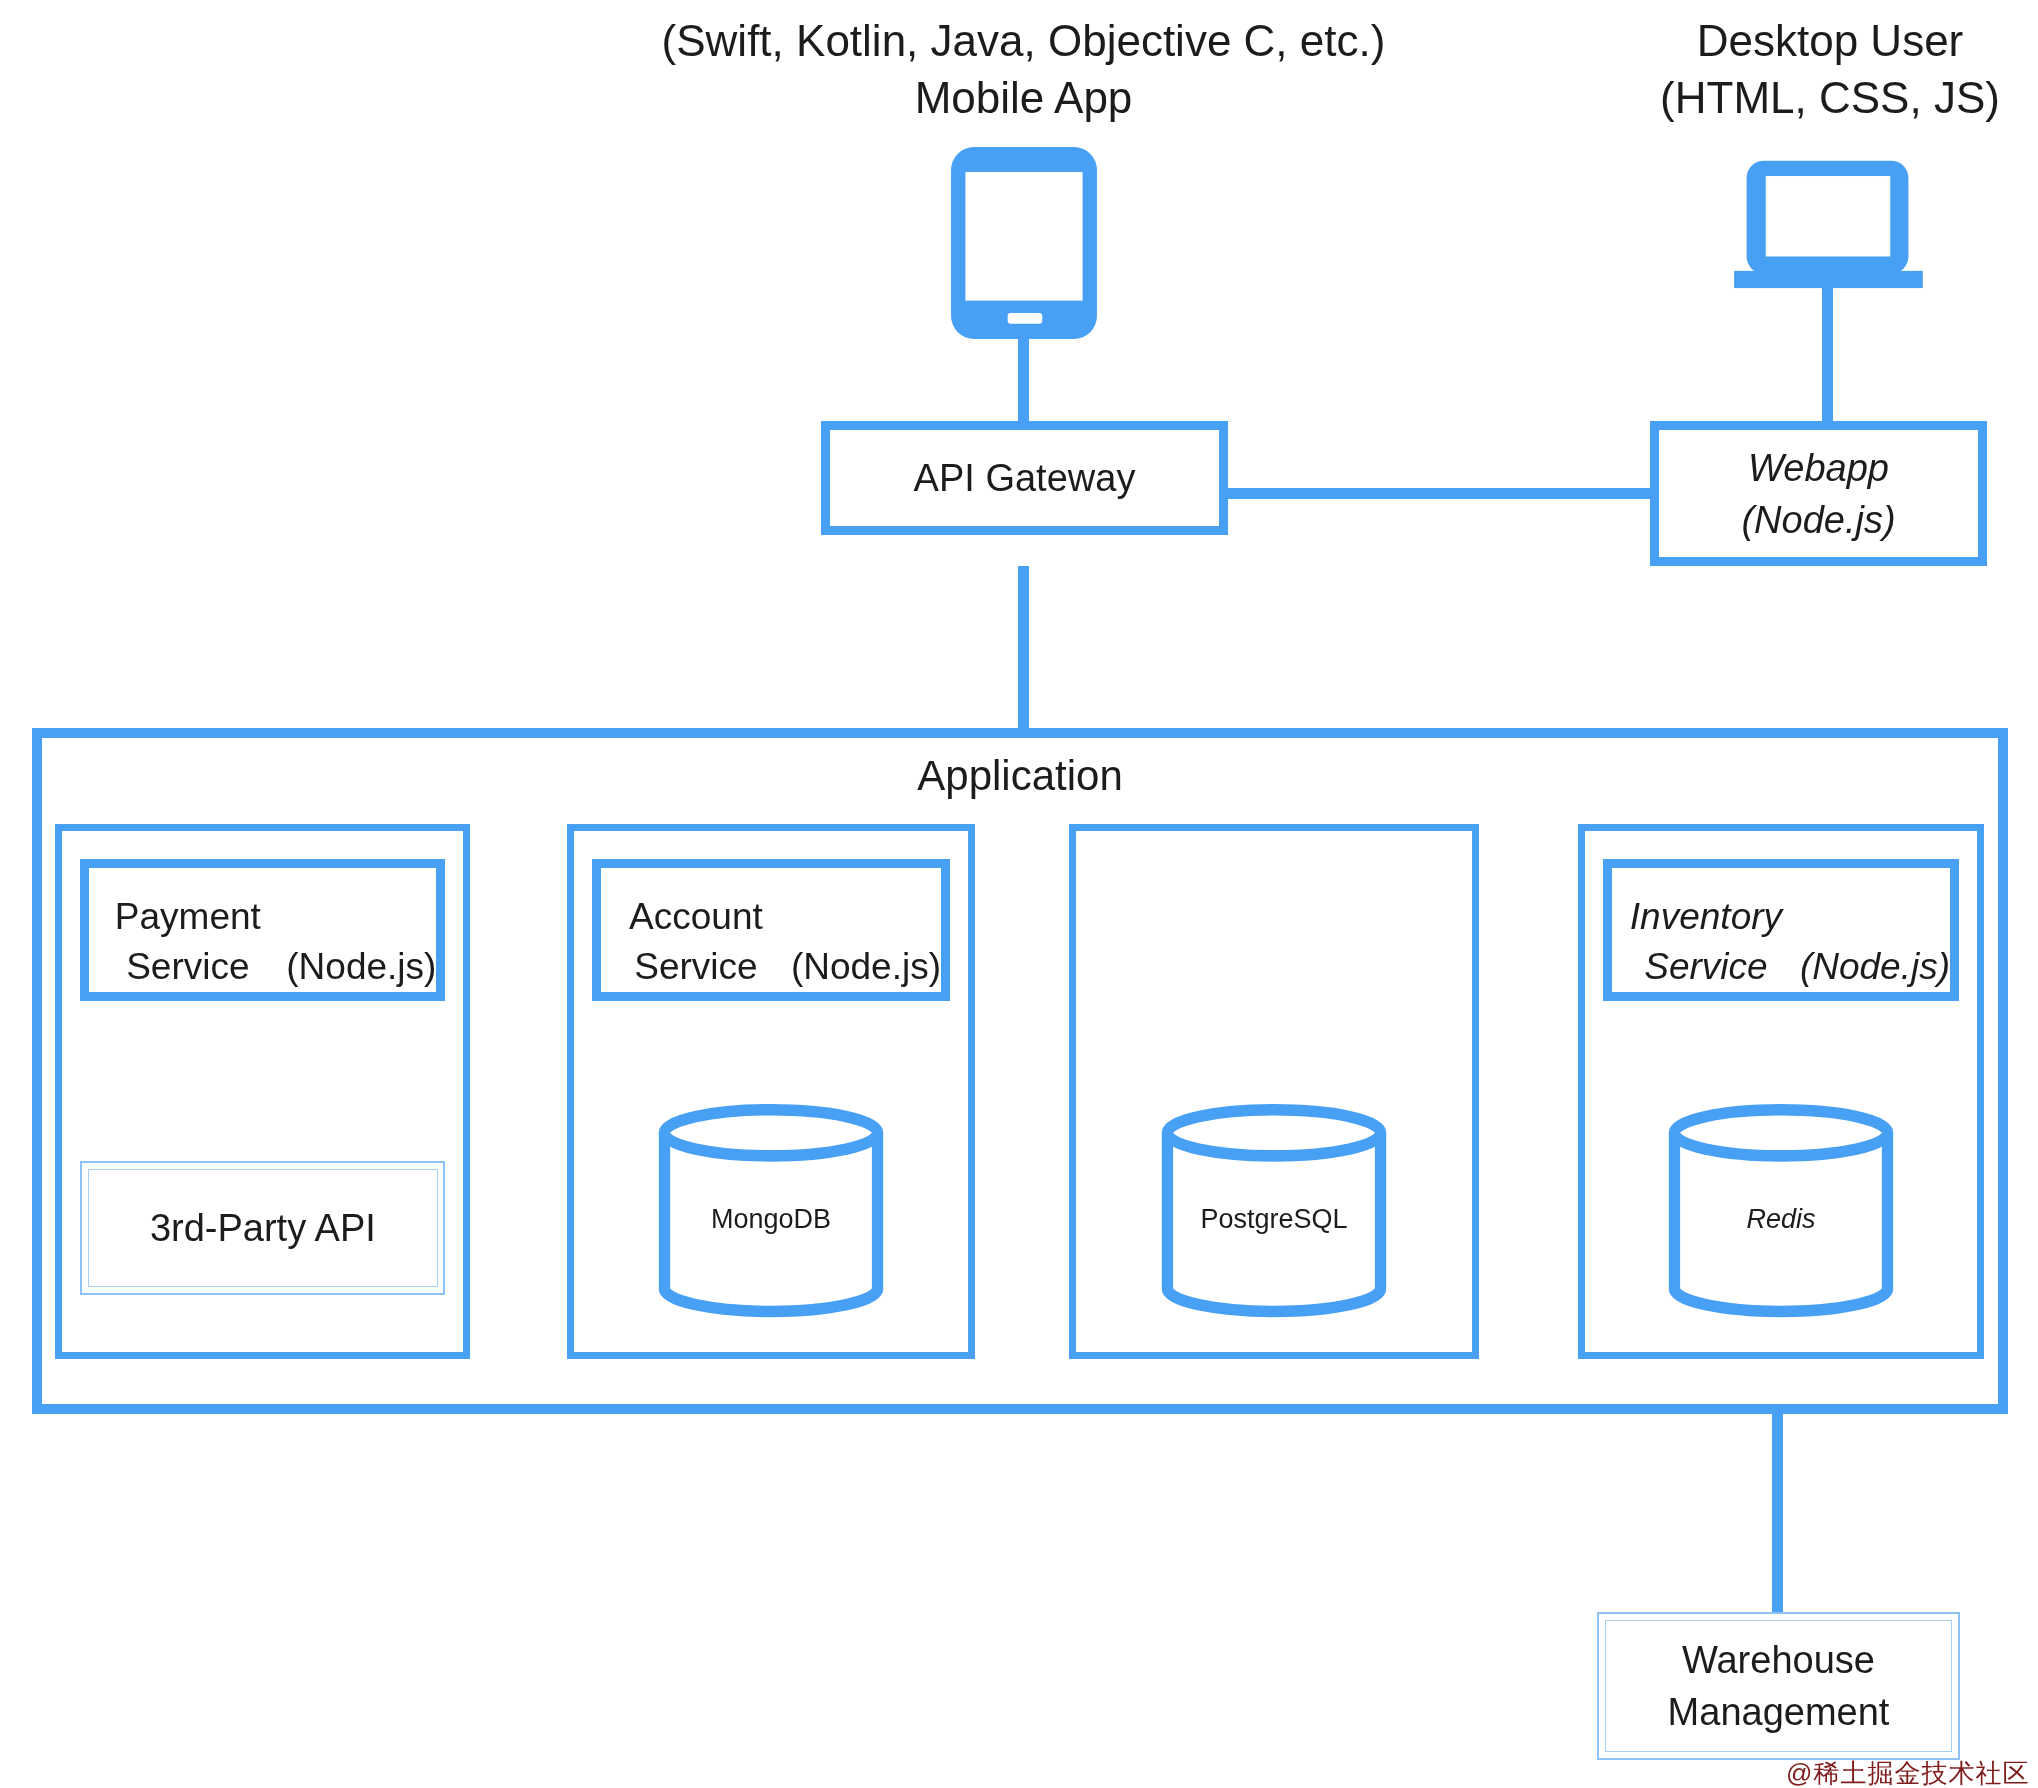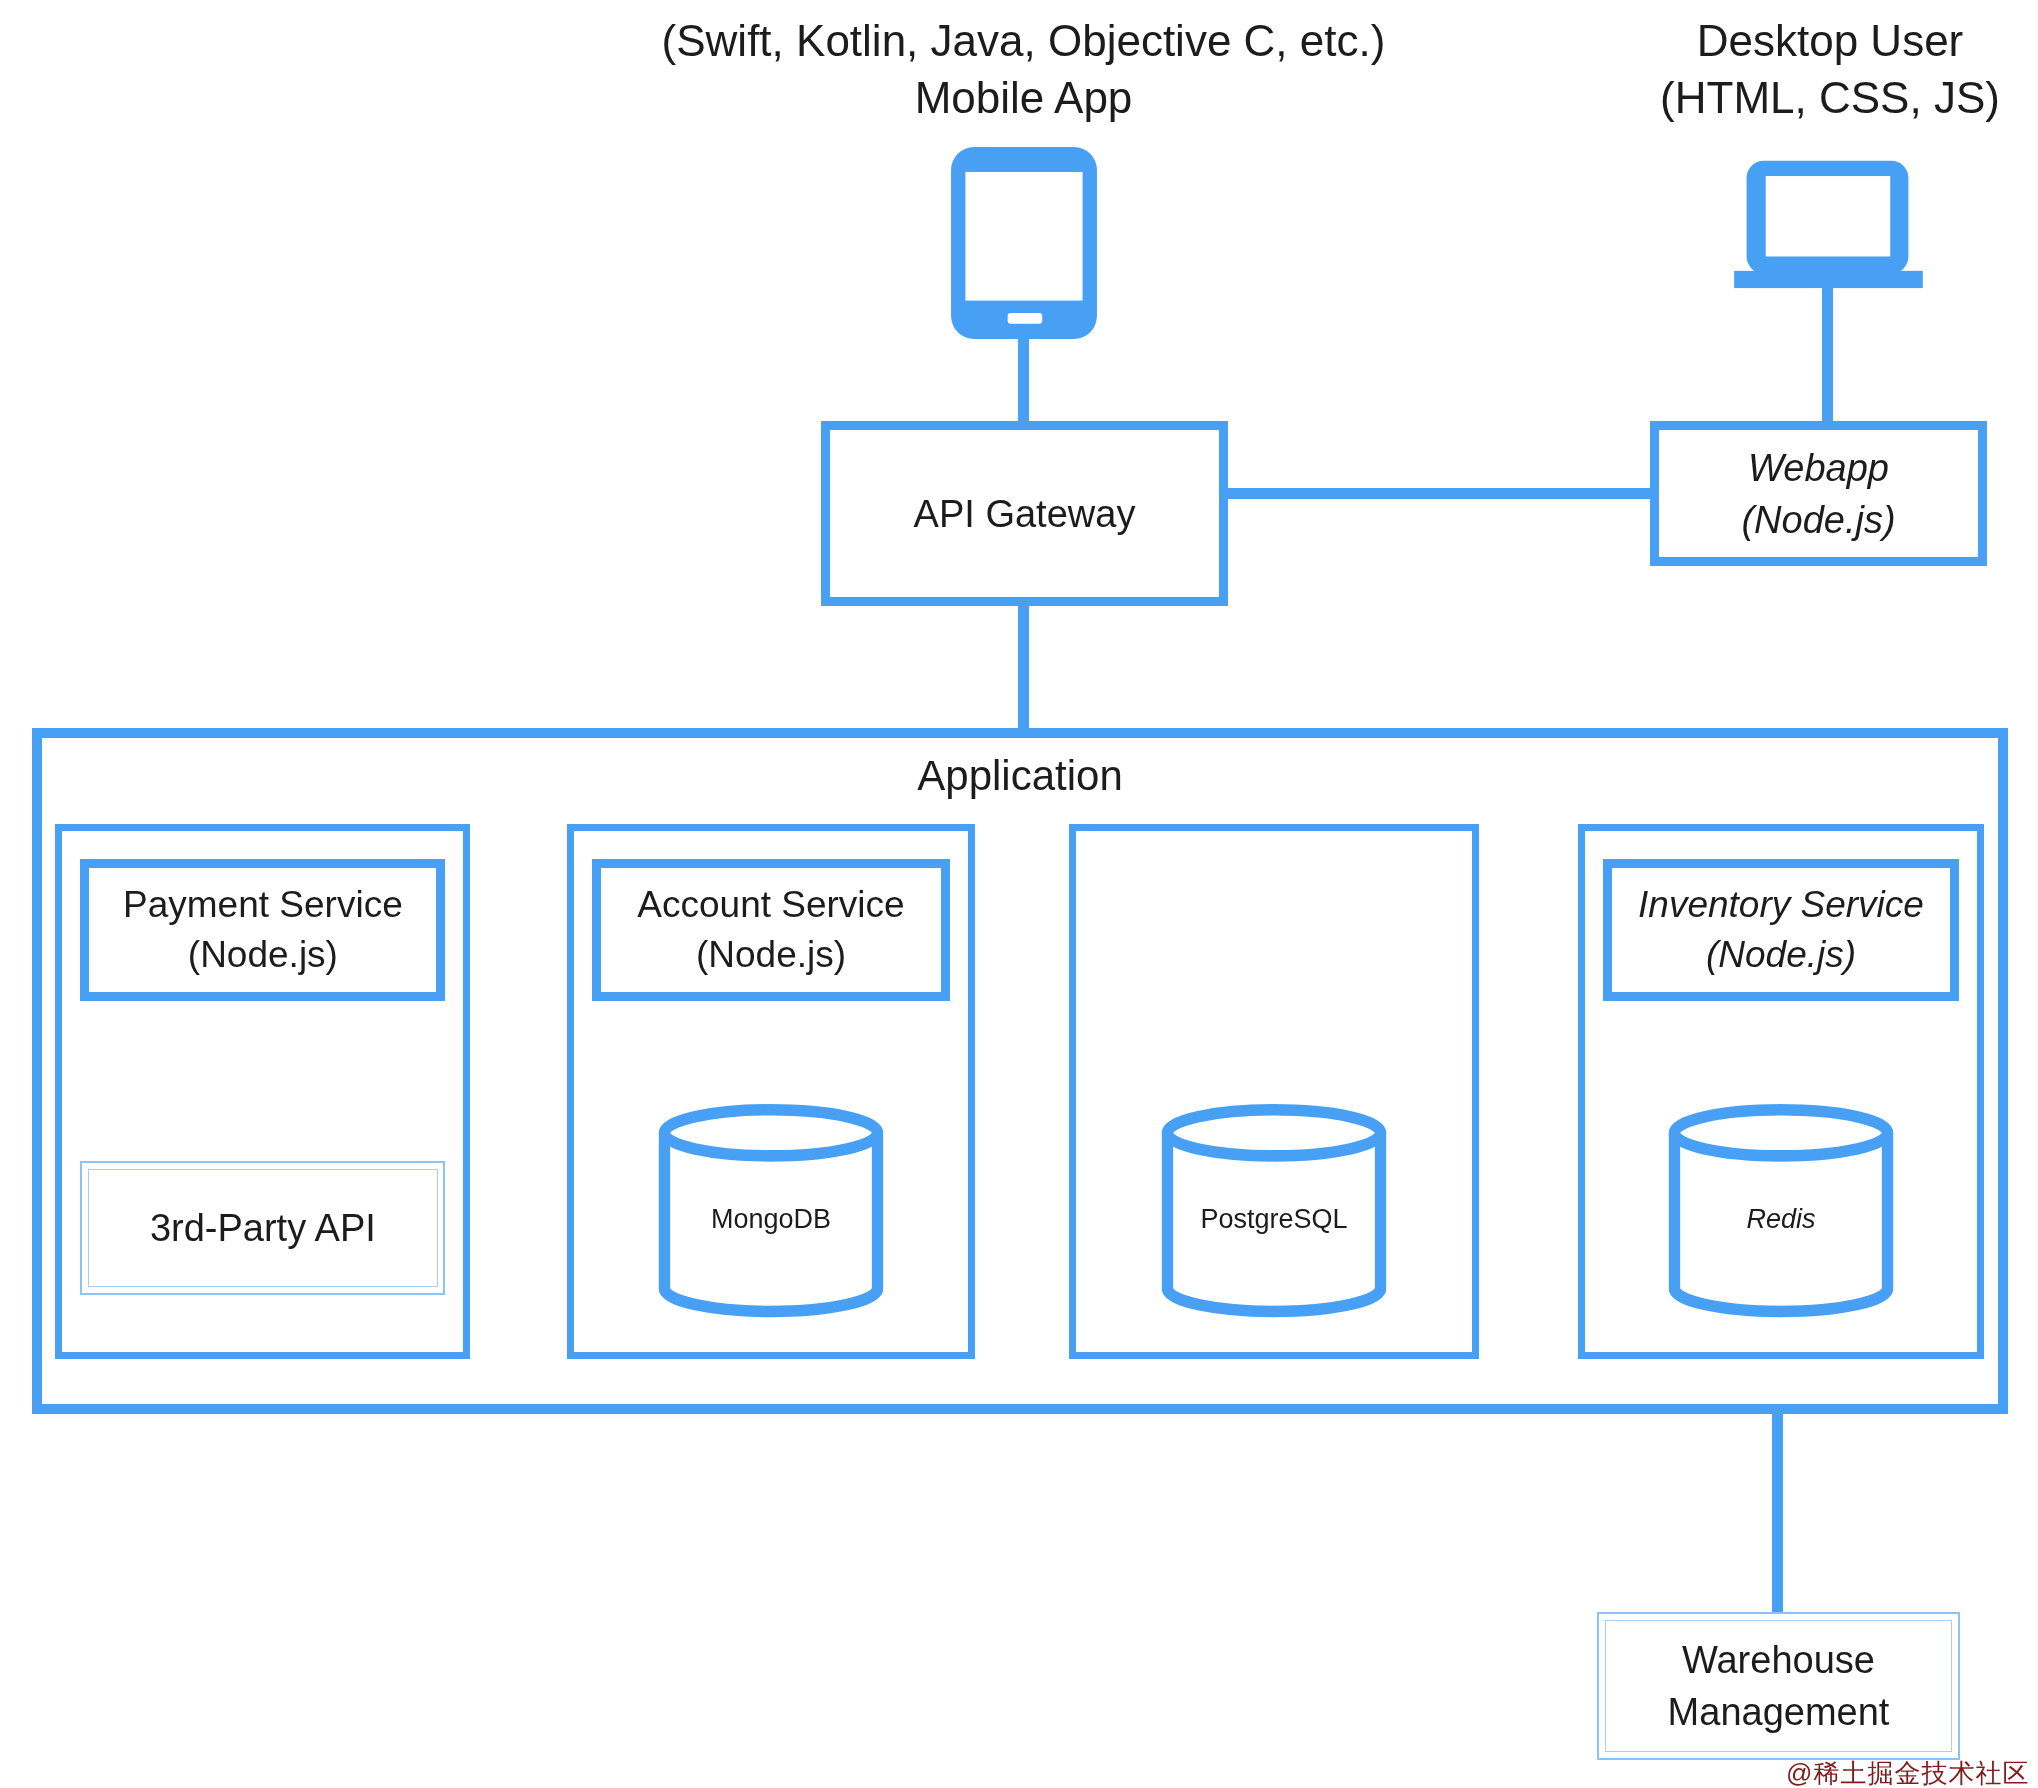--- a/index.html
+++ b/index.html
@@ -46,21 +46,21 @@
   .service-box{
     position:absolute;
     border:7.7px solid #48a0f5;
     background:#ffffff;
     box-sizing:border-box;
   }
   .service-title{
     position:absolute;left:18px;right:18px;top:28px;height:142px;
     border:9.6px solid #48a0f5;
     box-sizing:border-box;
-    display:flex;flex-direction:column;align-items:center;justify-content:center;
+    display:flex;flex-direction:row;align-items:flex-end;justify-content:center;
     text-align:center;font-size:37px;line-height:50px;
     background:#ffffff;
   }
   
   .double-box{
     border:2.9px solid #8cc2f7;
     background:#ffffff;
     box-sizing:border-box;
     padding:5.8px;
   }
@@ -111,21 +111,21 @@
     <rect x="5" y="122" width="197" height="18" fill="#48a0f5"></rect>
   </svg>
 
   <div class="abs conn" style="left:1018px;top:334px;width:10.6px;height:88px;"></div>
   <div class="abs conn" style="left:1822px;top:284px;width:10.6px;height:138px;"></div>
   <div class="abs conn" style="left:1226px;top:488px;width:427px;height:10.6px;"></div>
   <div class="abs conn" style="left:1018px;top:566px;width:10.6px;height:164px;"></div>
   <div class="abs conn" style="left:258px;top:999px;width:10.6px;height:173px;"></div>
   <div class="abs conn" style="left:1772px;top:1410px;width:10.6px;height:204px;"></div>
 
-  <div class="abs node" style="left:821px;top:421px;width:407px;height:185px;">
+  <div class="abs node" style="left:821px;top:421px;width:407px;height:114px;">
     <div>API Gateway</div>
   </div>
 
   <div class="abs node" style="left:1650px;top:421px;width:337px;height:145px;font-style:italic;">
     <div>Webapp</div>
     <div>(Node.js)</div>
   </div>
 
   <div class="abs app-container" style="left:32px;top:728px;width:1976px;height:686px;padding-left:14px;">
     <div class="app-title">Application</div>

